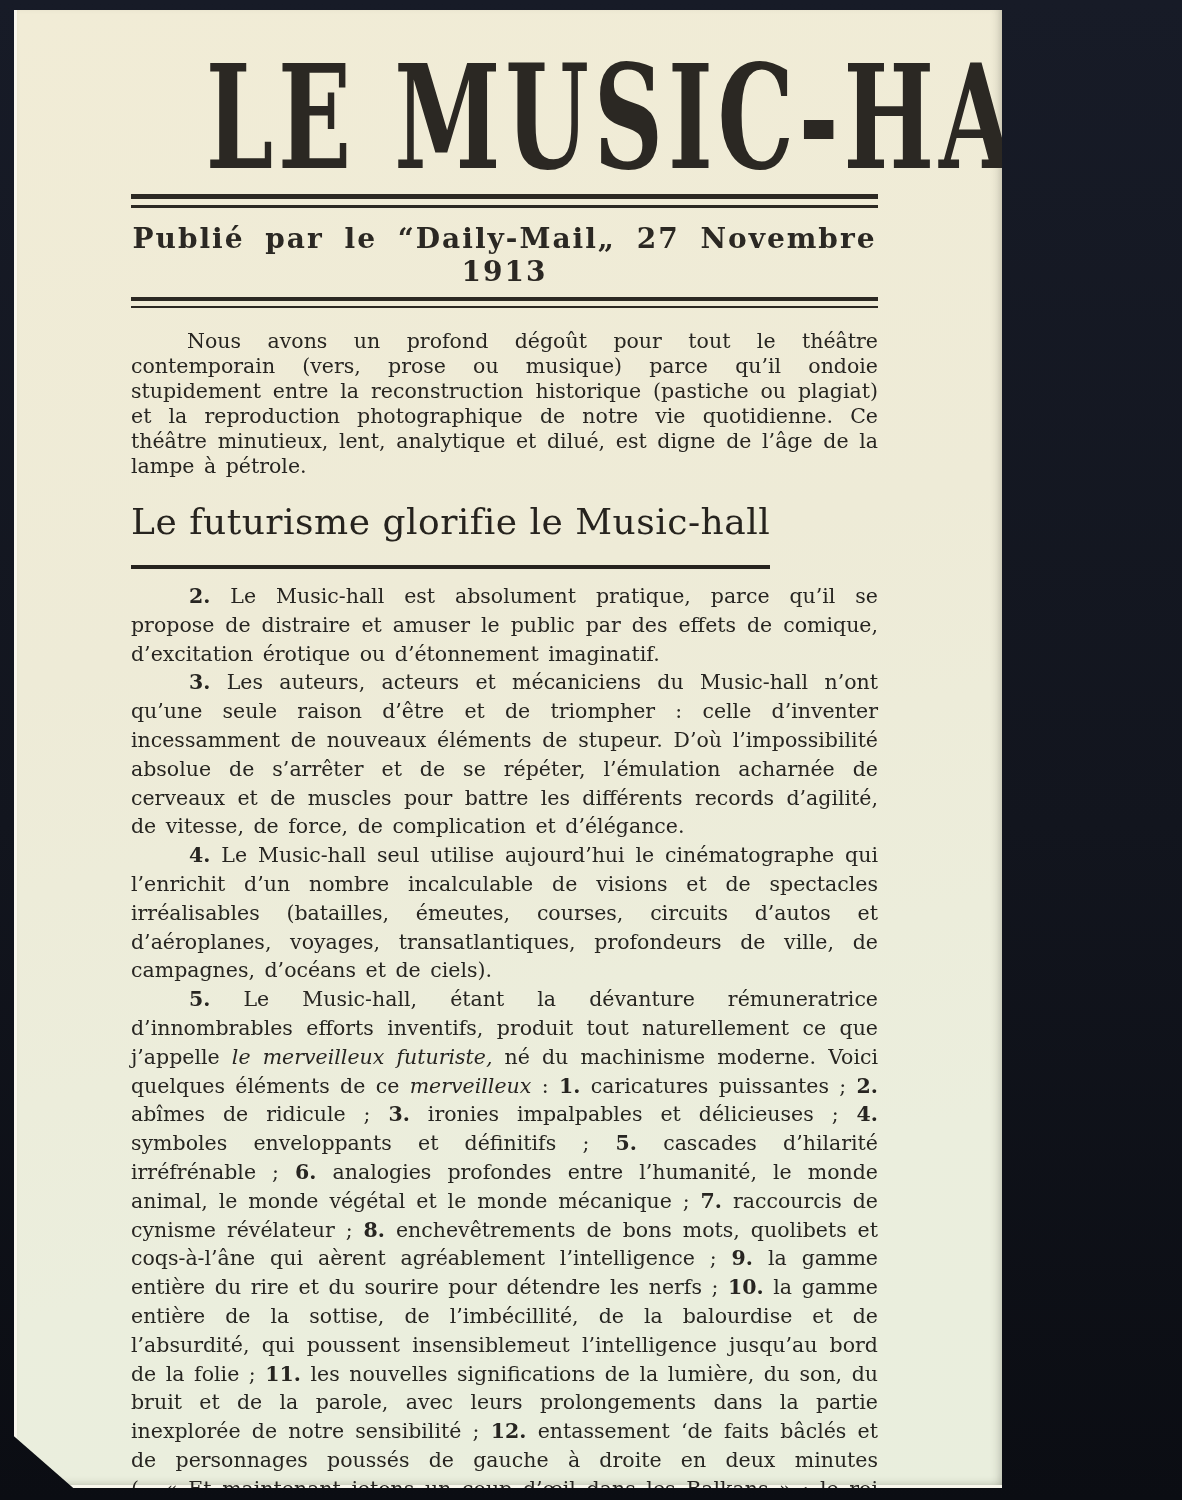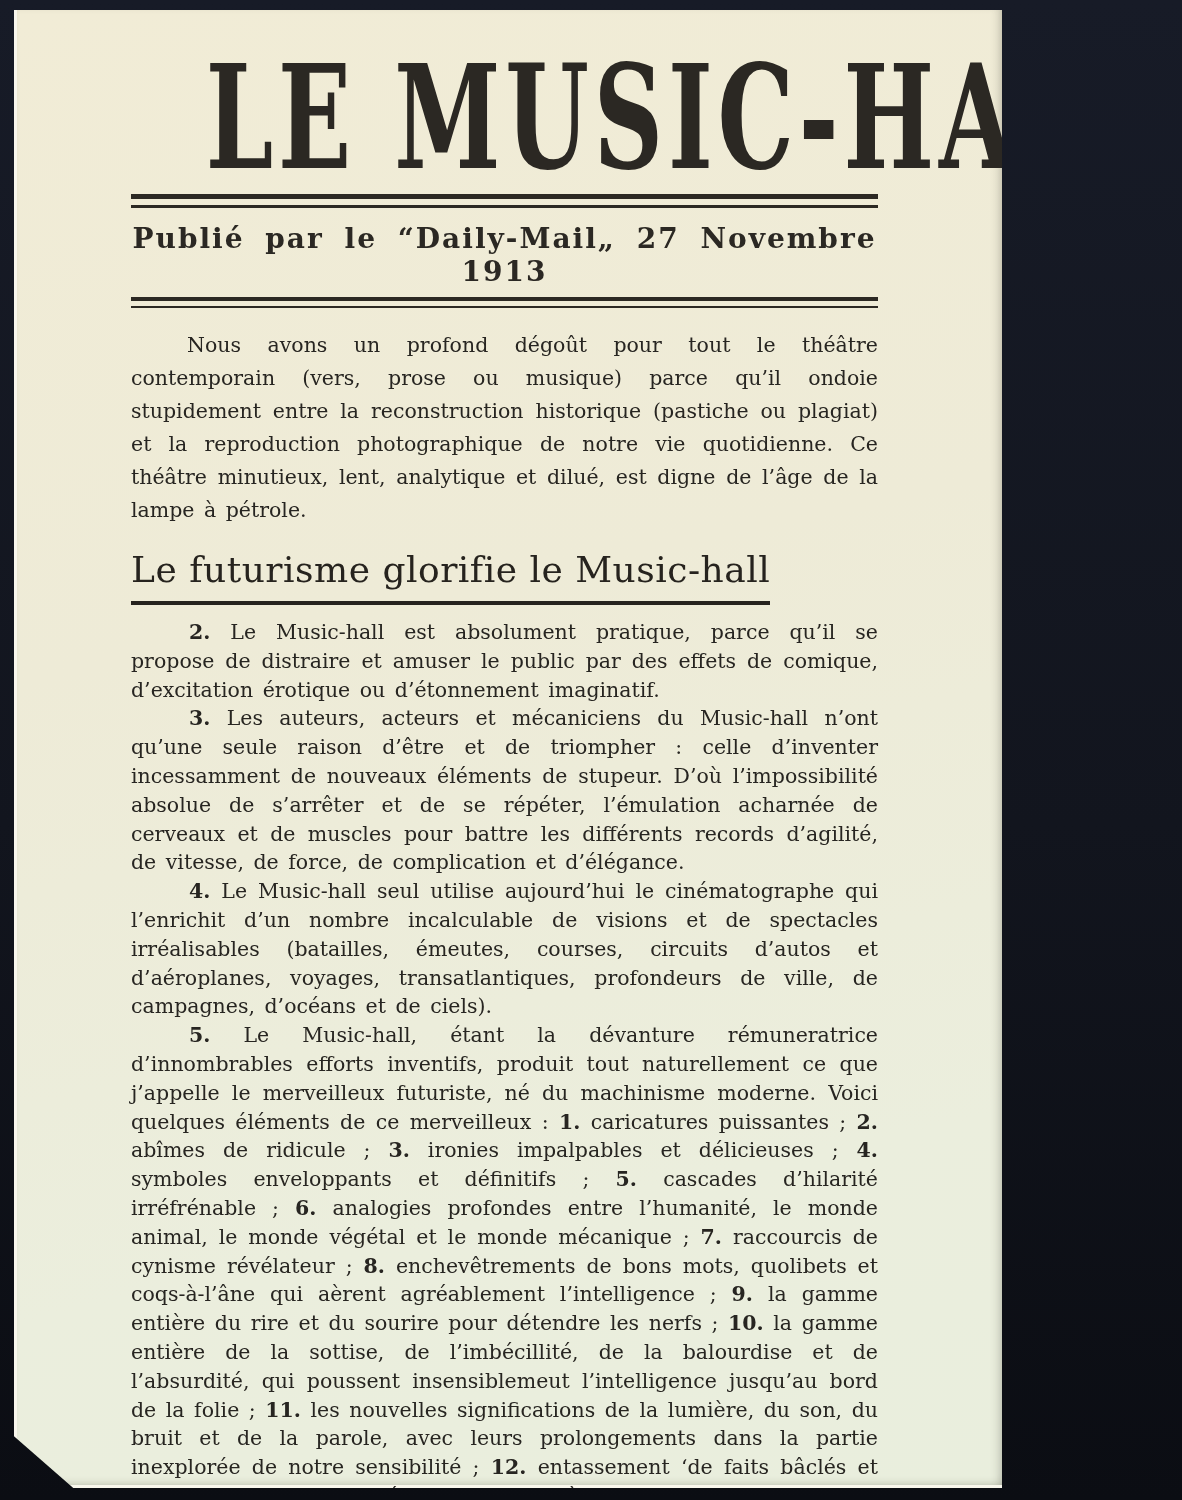--- a/index.html
+++ b/index.html
@@ -76,49 +76,49 @@
   }
   .sub-rule {
     height: 5px;
     border-top: 4px solid #2c2923;
     border-bottom: 2px solid #2c2923;
     margin-top: 9px;
   }
   .intro p {
     margin: 21px 0 0 0;
     font-size: 20.5px;
-    line-height: 33px;
+    line-height: 25px;
     text-align: justify;
     text-indent: 56px;
     word-spacing: 3px;
   }
   .section-heading {
     margin: 22px 0 13px 0;
     font-size: 36px;
     font-weight: 400;
     letter-spacing: 0.5px;
     color: #26231e;
   }
   .section-heading span {
     display: inline-block;
-    padding-bottom: 11px;
+    padding-bottom: 23px;
     border-bottom: 4px solid #26231e;
   }
   .body-par {
     margin: 0;
     font-size: 20.5px;
     line-height: 28.8px;
     text-align: justify;
     word-spacing: 3px;
   }
   .body-par.indent {
     text-indent: 58px;
   }
   .seg-b { font-weight: 700; }
-  .seg-i { }
+  .seg-i { font-style: italic; }
 </style>
 </head>
 <body>
 
 <div class="stage">
   <div class="paper">
     <div class="content">
 
       <div class="masthead">
         <h1 class="main-title">LE MUSIC-HALL</h1>

